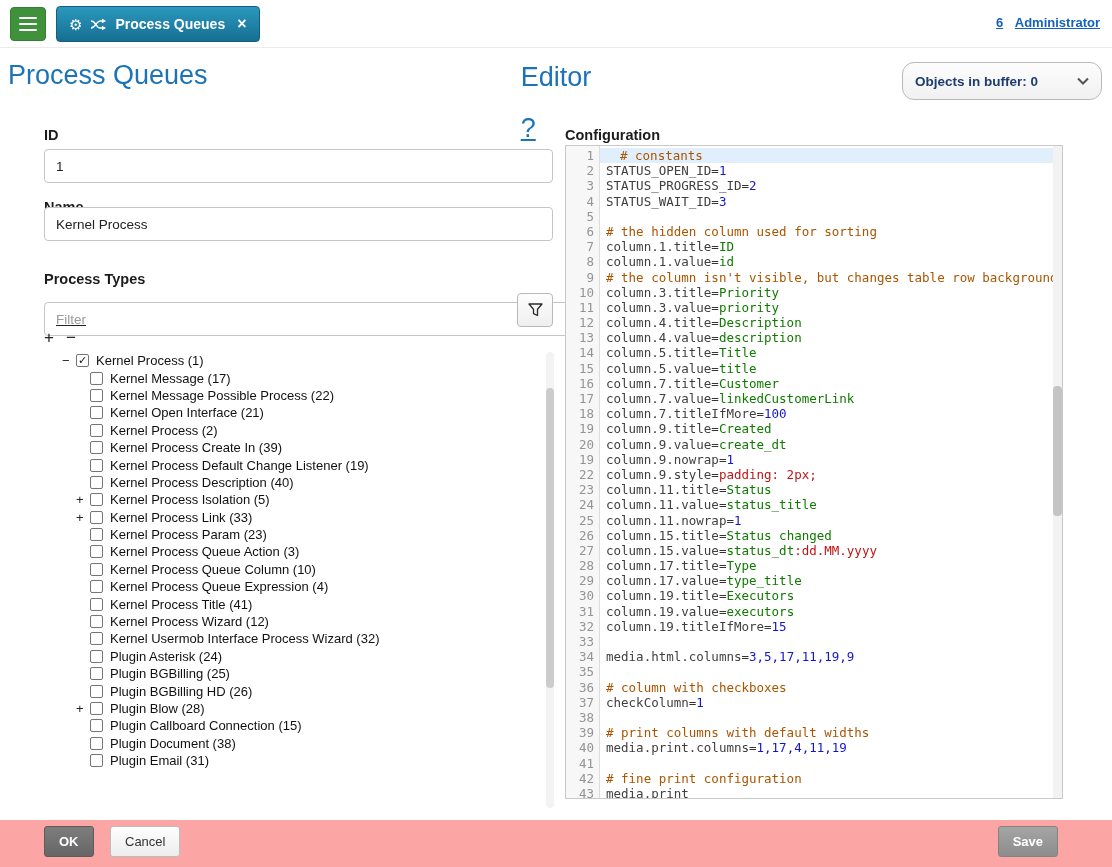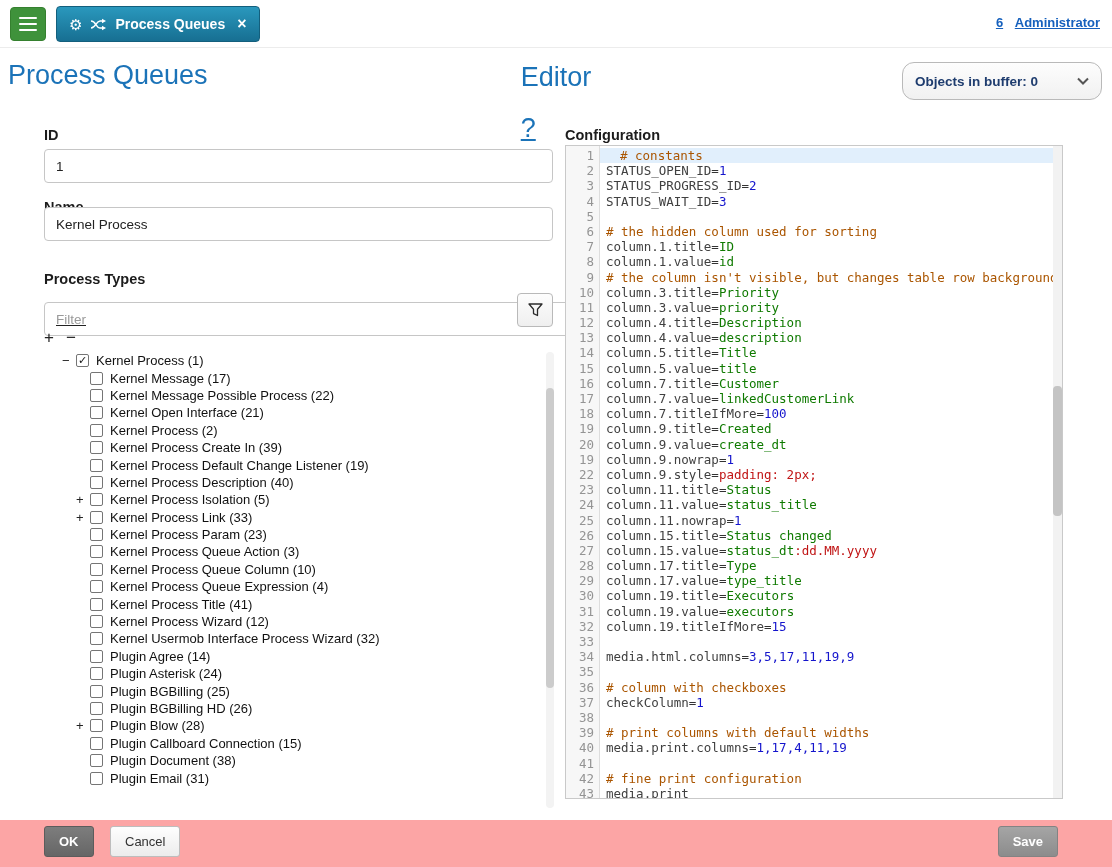--- a/index.html
+++ b/index.html
@@ -231,25 +231,20 @@
     </div>
     <div class="trow child">
       <span class="tg"></span>
       <span class="cb"></span>
       <span class="lbl">Kernel Process Wizard (12)</span>
     </div>
     <div class="trow child">
       <span class="tg"></span>
       <span class="cb"></span>
       <span class="lbl">Kernel Usermob Interface Process Wizard (32)</span>
-    </div>
-    <div class="trow child">
-      <span class="tg"></span>
-      <span class="cb"></span>
-      <span class="lbl">Plugin Agree (14)</span>
     </div>
     <div class="trow child">
       <span class="tg"></span>
       <span class="cb"></span>
       <span class="lbl">Plugin Asterisk (24)</span>
     </div>
     <div class="trow child">
       <span class="tg"></span>
       <span class="cb"></span>
       <span class="lbl">Plugin BGBilling (25)</span>

